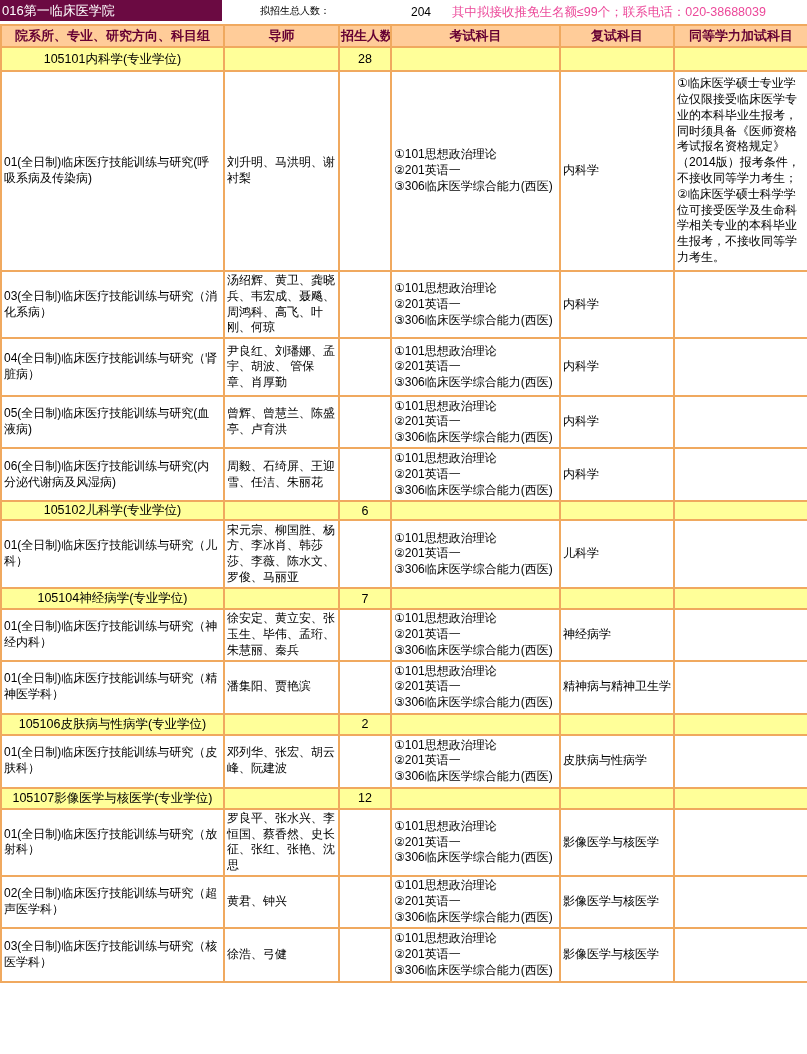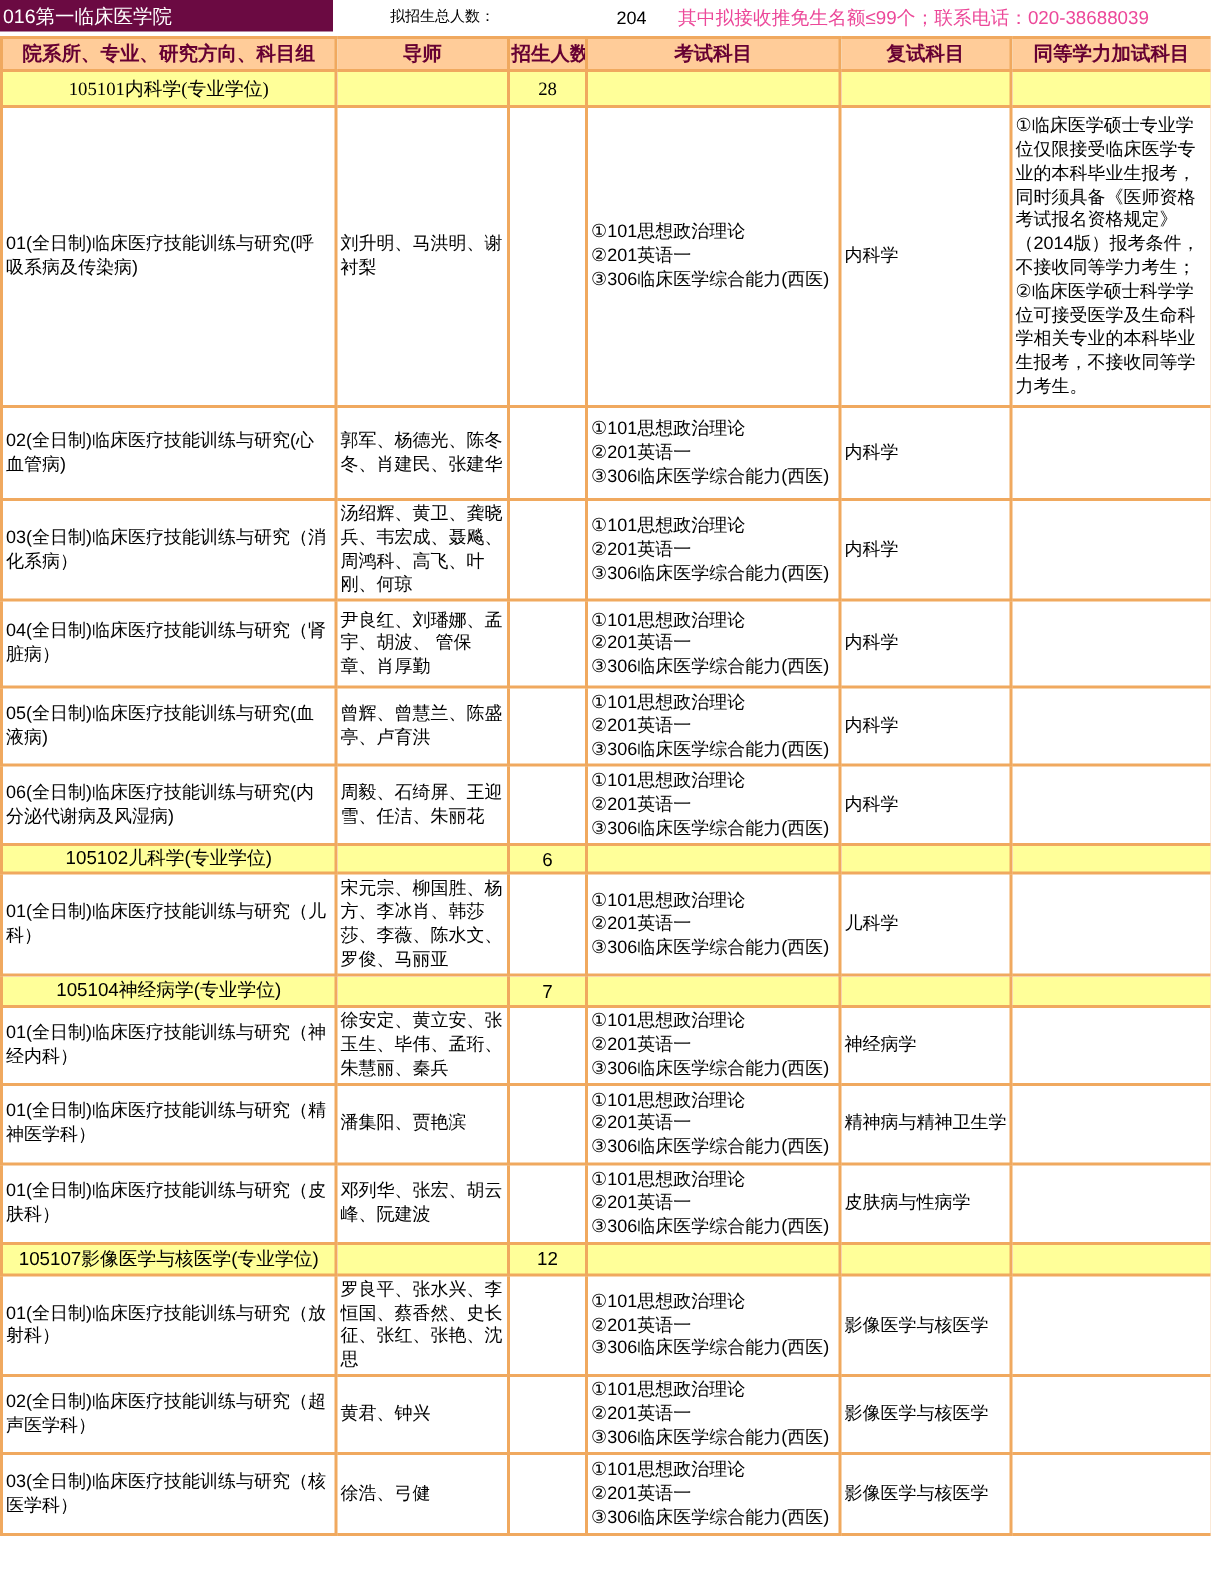--- a/index.html
+++ b/index.html
@@ -87,49 +87,39 @@
     <tr class="header-row">
       <th>院系所、专业、研究方向、科目组</th>
       <th>导师</th>
       <th>招生人数</th>
       <th>考试科目</th>
       <th>复试科目</th>
       <th>同等学力加试科目</th>
     </tr>
   </thead>
   <tbody>
-      <tr class="section-row" style="height: 24px; font-family: Liberation Serif, serif;">
+      <tr class="section-row" style="height: 24px;">
     <td>105101内科学(专业学位)</td>
     <td></td>
     <td class="quota">28</td>
     <td></td>
     <td></td>
     <td></td>
   </tr>
       <tr class="detail-row" style="height: 200px;">
     <td>01(全日制)临床医疗技能训练与研究(呼吸系病及传染病)</td>
     <td>刘升明、马洪明、谢衬梨</td>
     <td class="quota"></td>
     <td class="exam">①101思想政治理论
 ②201英语一
 ③306临床医学综合能力(西医)</td>
     <td class="retest">内科学</td>
     <td class="note">①临床医学硕士专业学位仅限接受临床医学专业的本科毕业生报考，同时须具备《医师资格考试报名资格规定》（2014版）报考条件，不接收同等学力考生；②临床医学硕士科学学位可接受医学及生命科学相关专业的本科毕业生报考，不接收同等学力考生。</td>
   </tr>
       <tr class="detail-row" style="height: 62px;">
-    <td>02(全日制)临床医疗技能训练与研究(心血管病)</td>
-    <td>郭军、杨德光、陈冬冬、肖建民、张建华</td>
-    <td class="quota"></td>
-    <td class="exam">①101思想政治理论
-②201英语一
-③306临床医学综合能力(西医)</td>
-    <td class="retest">内科学</td>
-    <td class="note"></td>
-  </tr>
-      <tr class="detail-row" style="height: 62px;">
     <td>03(全日制)临床医疗技能训练与研究（消化系病）</td>
     <td>汤绍辉、黄卫、龚晓兵、韦宏成、聂飚、周鸿科、高飞、叶刚、何琼</td>
     <td class="quota"></td>
     <td class="exam">①101思想政治理论
 ②201英语一
 ③306临床医学综合能力(西医)</td>
     <td class="retest">内科学</td>
     <td class="note"></td>
   </tr>
       <tr class="detail-row" style="height: 58px;">
@@ -201,20 +191,28 @@
       <tr class="detail-row" style="height: 53px;">
     <td>01(全日制)临床医疗技能训练与研究（精神医学科）</td>
     <td>潘集阳、贾艳滨</td>
     <td class="quota"></td>
     <td class="exam">①101思想政治理论
 ②201英语一
 ③306临床医学综合能力(西医)</td>
     <td class="retest">精神病与精神卫生学</td>
     <td class="note"></td>
   </tr>
+      <tr class="section-row" style="height: 21px;">
+    <td>105106皮肤病与性病学(专业学位)</td>
+    <td></td>
+    <td class="quota">2</td>
+    <td></td>
+    <td></td>
+    <td></td>
+  </tr>
       <tr class="detail-row" style="height: 53px;">
     <td>01(全日制)临床医疗技能训练与研究（皮肤科）</td>
     <td>邓列华、张宏、胡云峰、阮建波</td>
     <td class="quota"></td>
     <td class="exam">①101思想政治理论
 ②201英语一
 ③306临床医学综合能力(西医)</td>
     <td class="retest">皮肤病与性病学</td>
     <td class="note"></td>
   </tr>

